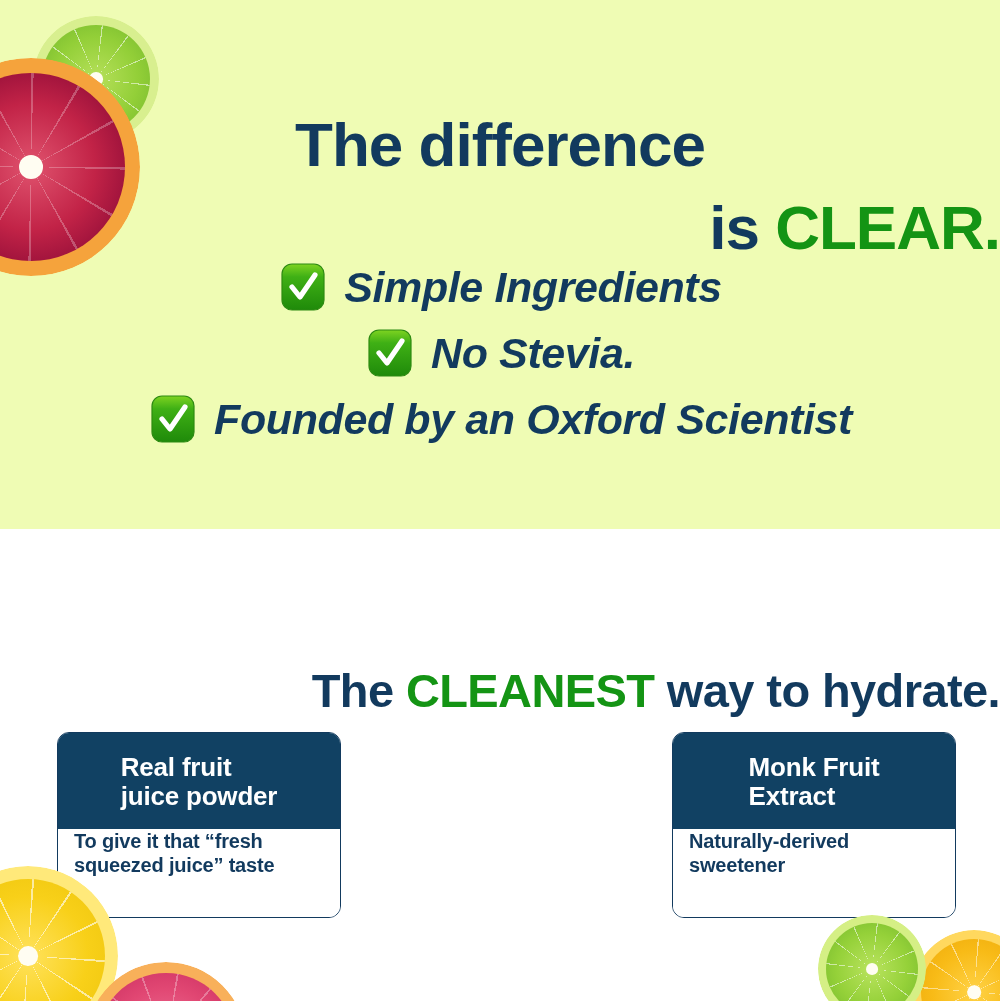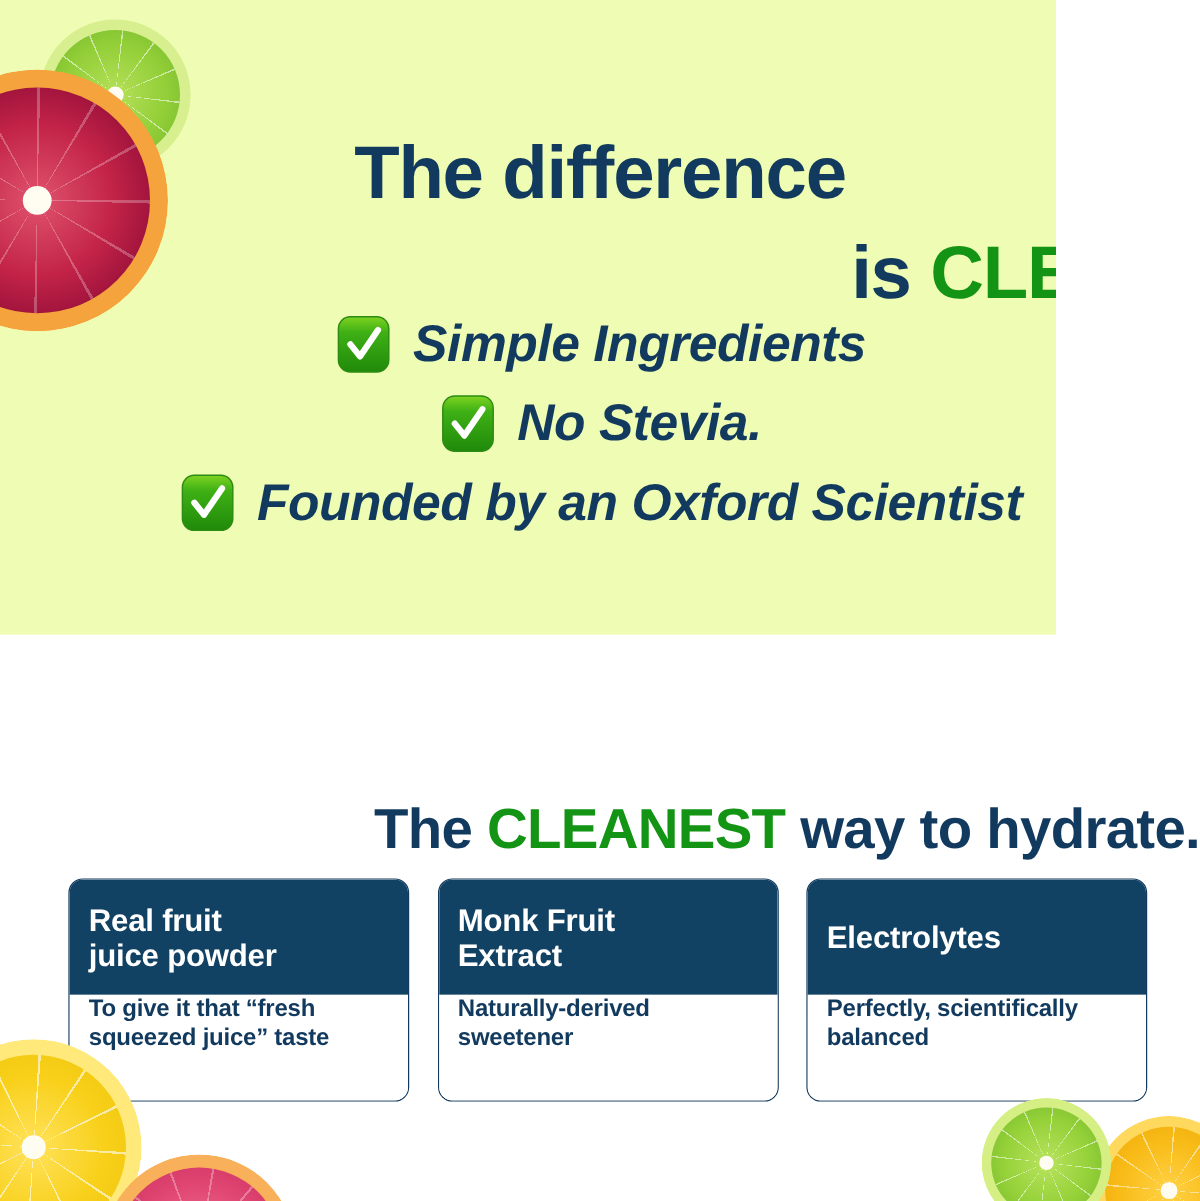--- a/index.html
+++ b/index.html
@@ -20,21 +20,21 @@
     height: 1001px;
     overflow: hidden;
     background: #ffffff;
   }
 
   
   .hero {
     position: absolute;
     left: 0;
     top: 0;
-    width: 880px;
+    width: 1000px;
     height: 529px;
     background: #effcb4;
     overflow: hidden;
   }
 
   .hero-title {
     position: absolute;
     left: 0;
     top: 72px;
     width: 1000px;
@@ -237,20 +237,21 @@
   }
 
   .card-head {
     background: #114163;
     color: #ffffff;
     padding: 14px 16px 12px 16px;
     height: 96px;
     box-sizing: border-box;
     display: flex;
     align-items: center;
+    justify-content: center;
   }
   .card-head-text {
     font-size: 26px;
     font-weight: bold;
     line-height: 1.12;
     letter-spacing: -0.2px;
   }
 
   .card-body {
     flex: 1;
@@ -384,33 +385,20 @@
           </div>
         </div>
         <div class="card-body">
           <div class="card-body-text">
             <div>Naturally-derived</div>
             <div>sweetener</div>
           </div>
         </div>
       </div>
 
-      <div class="card">
-        <div class="card-head single">
-          <div class="card-head-text">
-            <div>Electrolytes</div>
-          </div>
-        </div>
-        <div class="card-body">
-          <div class="card-body-text">
-            <div>Perfectly, scientifically</div>
-            <div>balanced</div>
-          </div>
-        </div>
-      </div>
 
     </div>
   </div>
 
   <div class="fruit" id="fruit-lemon-bottom">
     <div class="rind"></div>
     <div class="flesh"></div>
     <div class="segs"></div>
     <div class="core"></div>
   </div>

